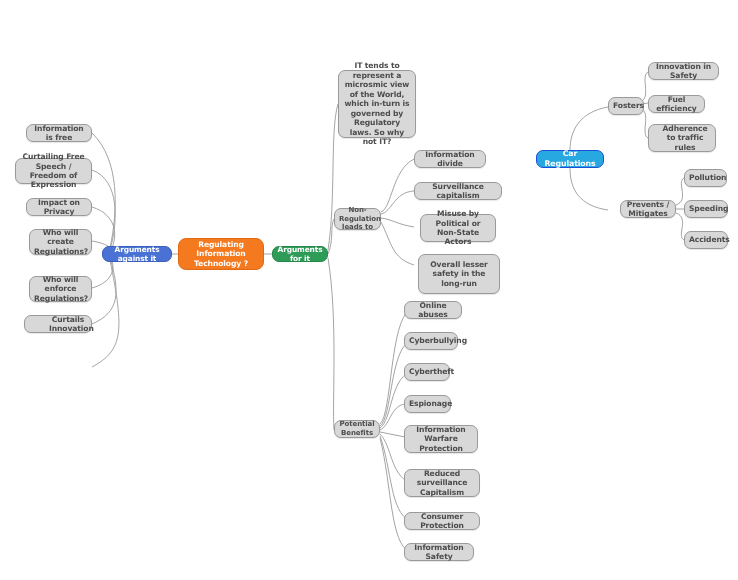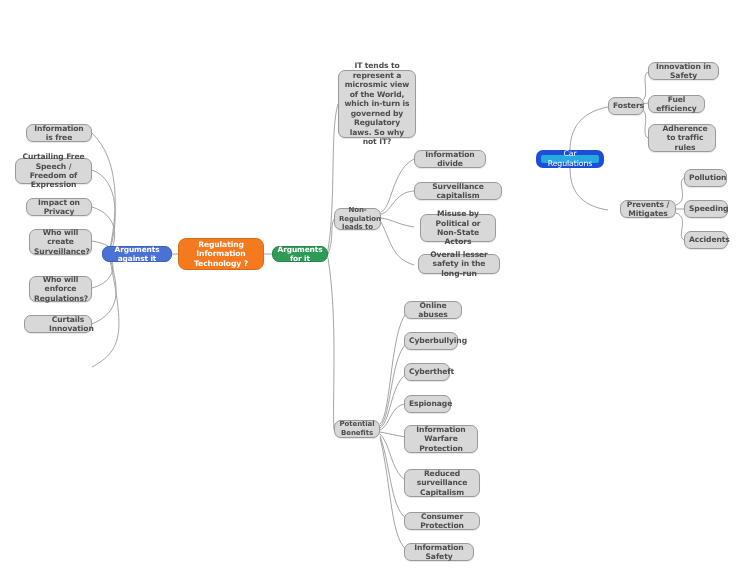--- a/index.html
+++ b/index.html
@@ -72,25 +72,25 @@
   .node.green {
     background: #2e9b57;
     border: 1px solid #27874b;
     border-radius: 7px;
     color: #ffffff;
     font-size: 7.4px;
     font-weight: 700;
   }
   .node.cyan {
     background: #27a8e0;
-    border: 5px solid #1d4ed8;
+    border: 1px solid #1d4ed8;
     border-radius: 7px;
     color: #ffffff;
     font-size: 7.8px;
-    font-weight: 400;
+    font-weight: 700;
     justify-content: flex-end;
   }
   .node span {
     display: block;
     width: 100%;
   }
 </style>
 </head>
 <body>
 
@@ -157,21 +157,21 @@
   <div class="node gray" style="left:26px; top:124px; width:66px; height:18px;">
     <span>Information is free</span>
   </div>
   <div class="node gray" style="left:15px; top:158px; width:77px; height:26px;">
     <span>Curtailing Free Speech / Freedom of Expression</span>
   </div>
   <div class="node gray" style="left:26px; top:198px; width:66px; height:18px;">
     <span>Impact on Privacy</span>
   </div>
   <div class="node gray" style="left:29px; top:229px; width:63px; height:26px;">
-    <span>Who will create Surveillance?</span>
+    <span>Who will create Regulations?</span>
   </div>
   <div class="node gray" style="left:29px; top:276px; width:63px; height:26px;align-items:center;">
     <span>Who will enforce Regulations?</span>
   </div>
   <div class="node gray" style="left:24px; top:315px; width:68px; height:18px;padding-left:24px;">
     <span>Curtails Innovation</span>
   </div>
 
   <div class="node gray" style="left:338px; top:70px; width:78px; height:68px;">
     <span>IT tends to represent a microsmic view of the World, which in-turn is governed by Regulatory laws. So why not IT?</span>
@@ -185,21 +185,21 @@
 
   <div class="node gray" style="left:414px; top:150px; width:72px; height:18px;">
     <span>Information divide</span>
   </div>
   <div class="node gray" style="left:414px; top:182px; width:88px; height:18px;">
     <span>Surveillance capitalism</span>
   </div>
   <div class="node gray" style="left:420px; top:214px; width:76px; height:28px;">
     <span>Misuse by Political or Non-State Actors</span>
   </div>
-  <div class="node gray" style="left:418px; top:254px; width:82px; height:20px;">
+  <div class="node gray" style="left:418px; top:254px; width:82px; height:40px;">
     <span>Overall lesser safety in the long-run</span>
   </div>
 
   <div class="node gray" style="left:404px; top:301px; width:58px; height:18px;">
     <span>Online abuses</span>
   </div>
   <div class="node gray" style="left:404px; top:332px; width:54px; height:18px;">
     <span>Cyberbullying</span>
   </div>
   <div class="node gray" style="left:404px; top:363px; width:46px; height:18px;">

